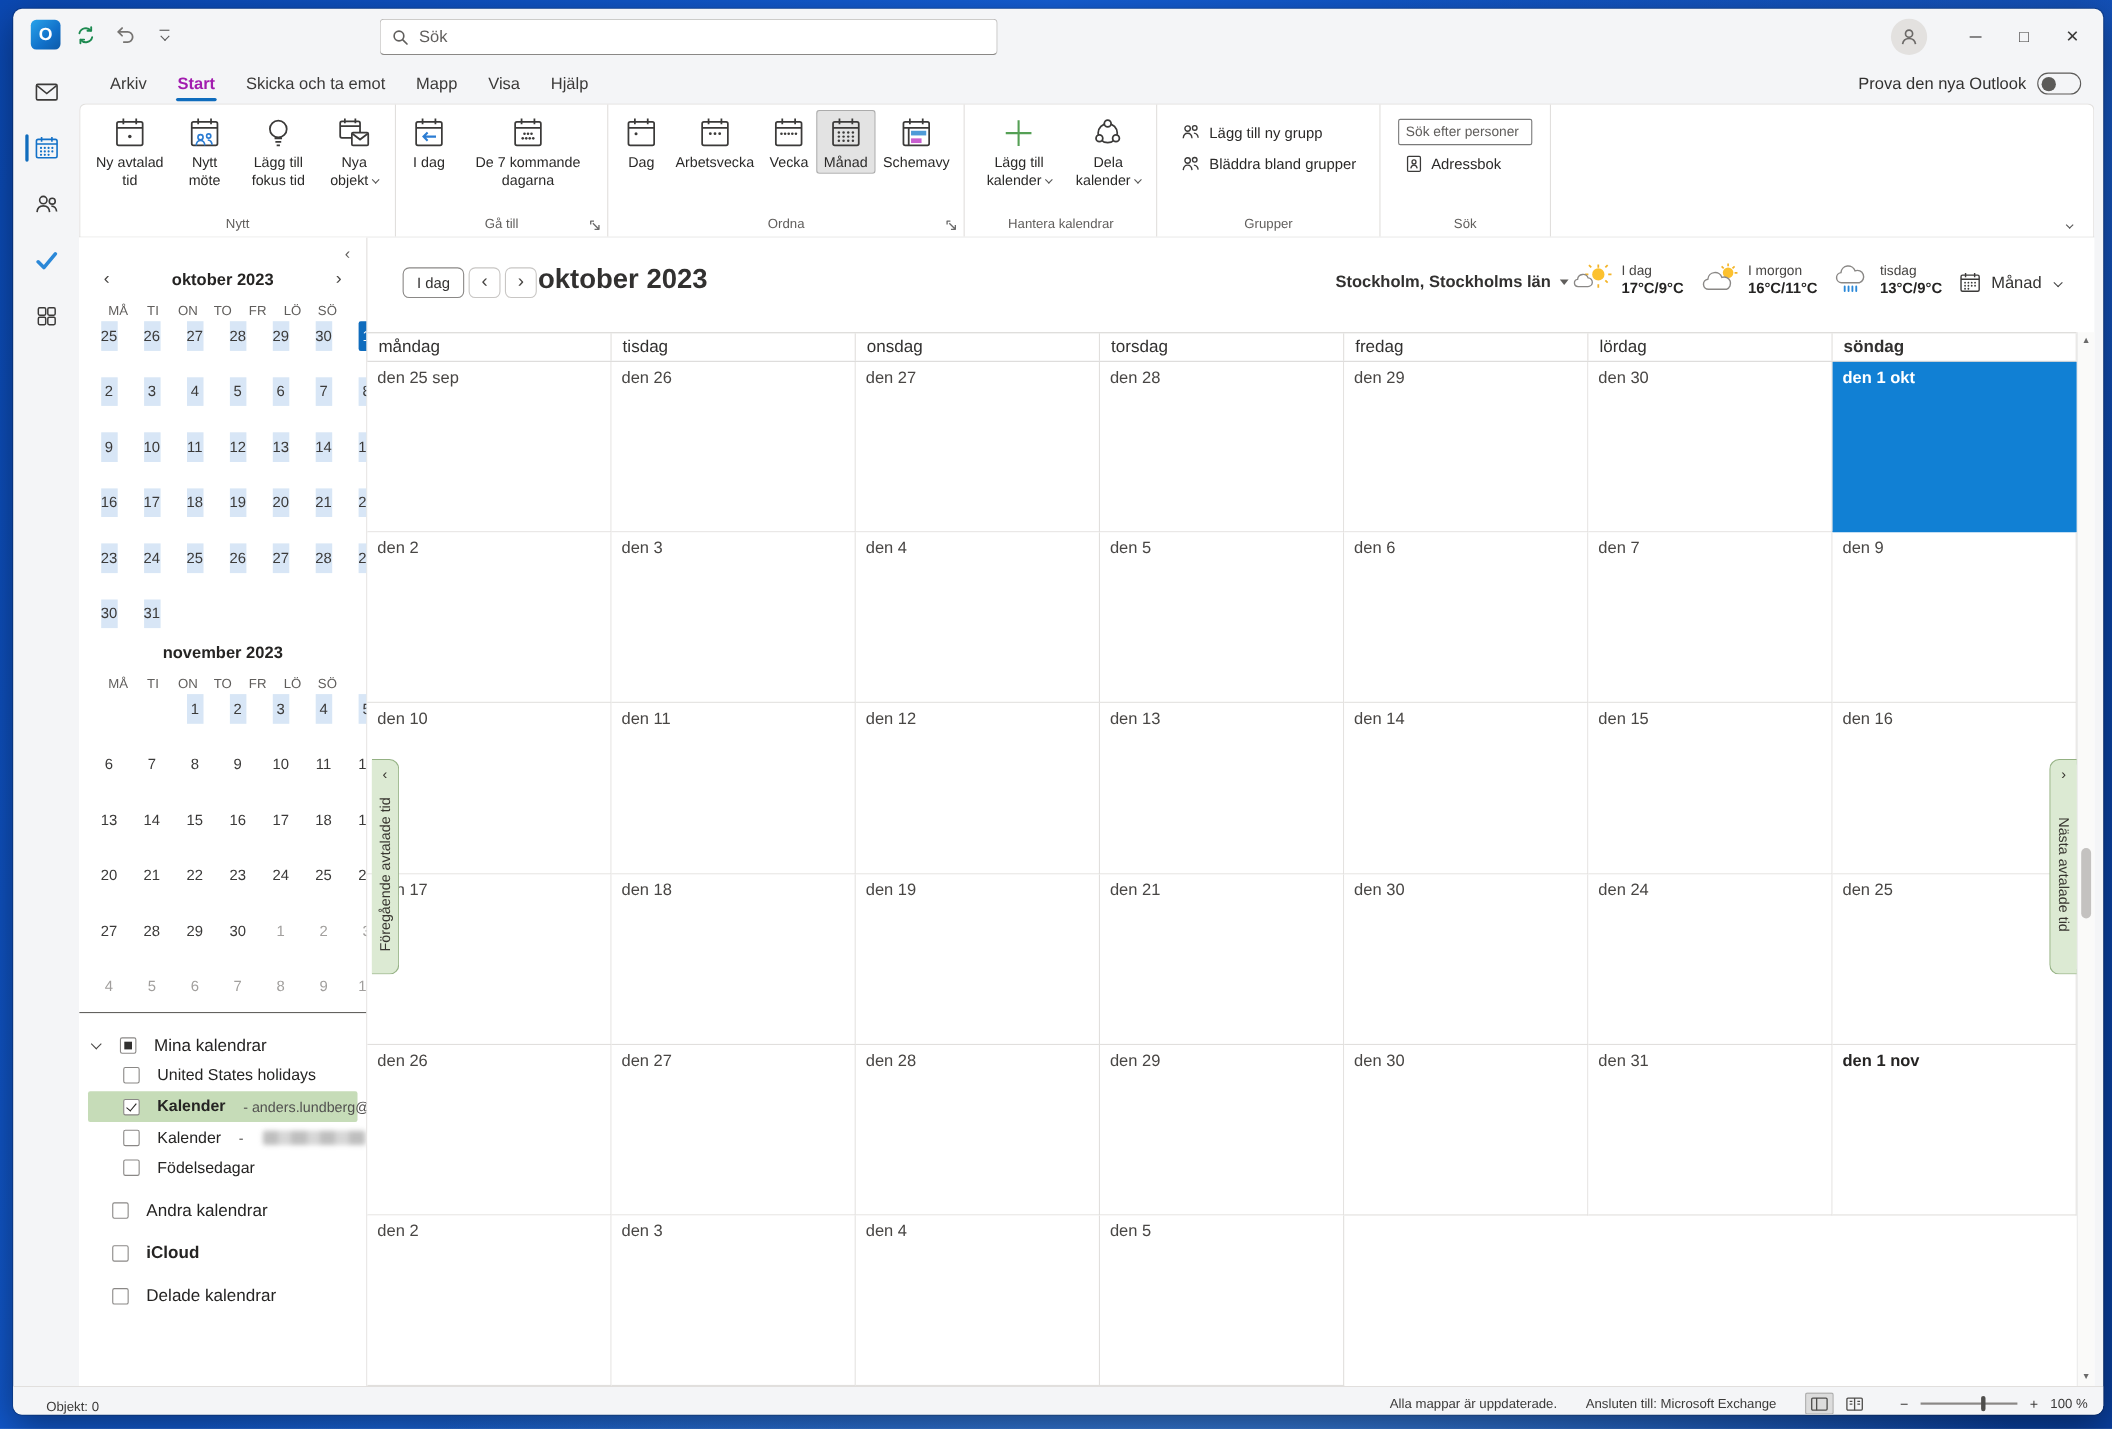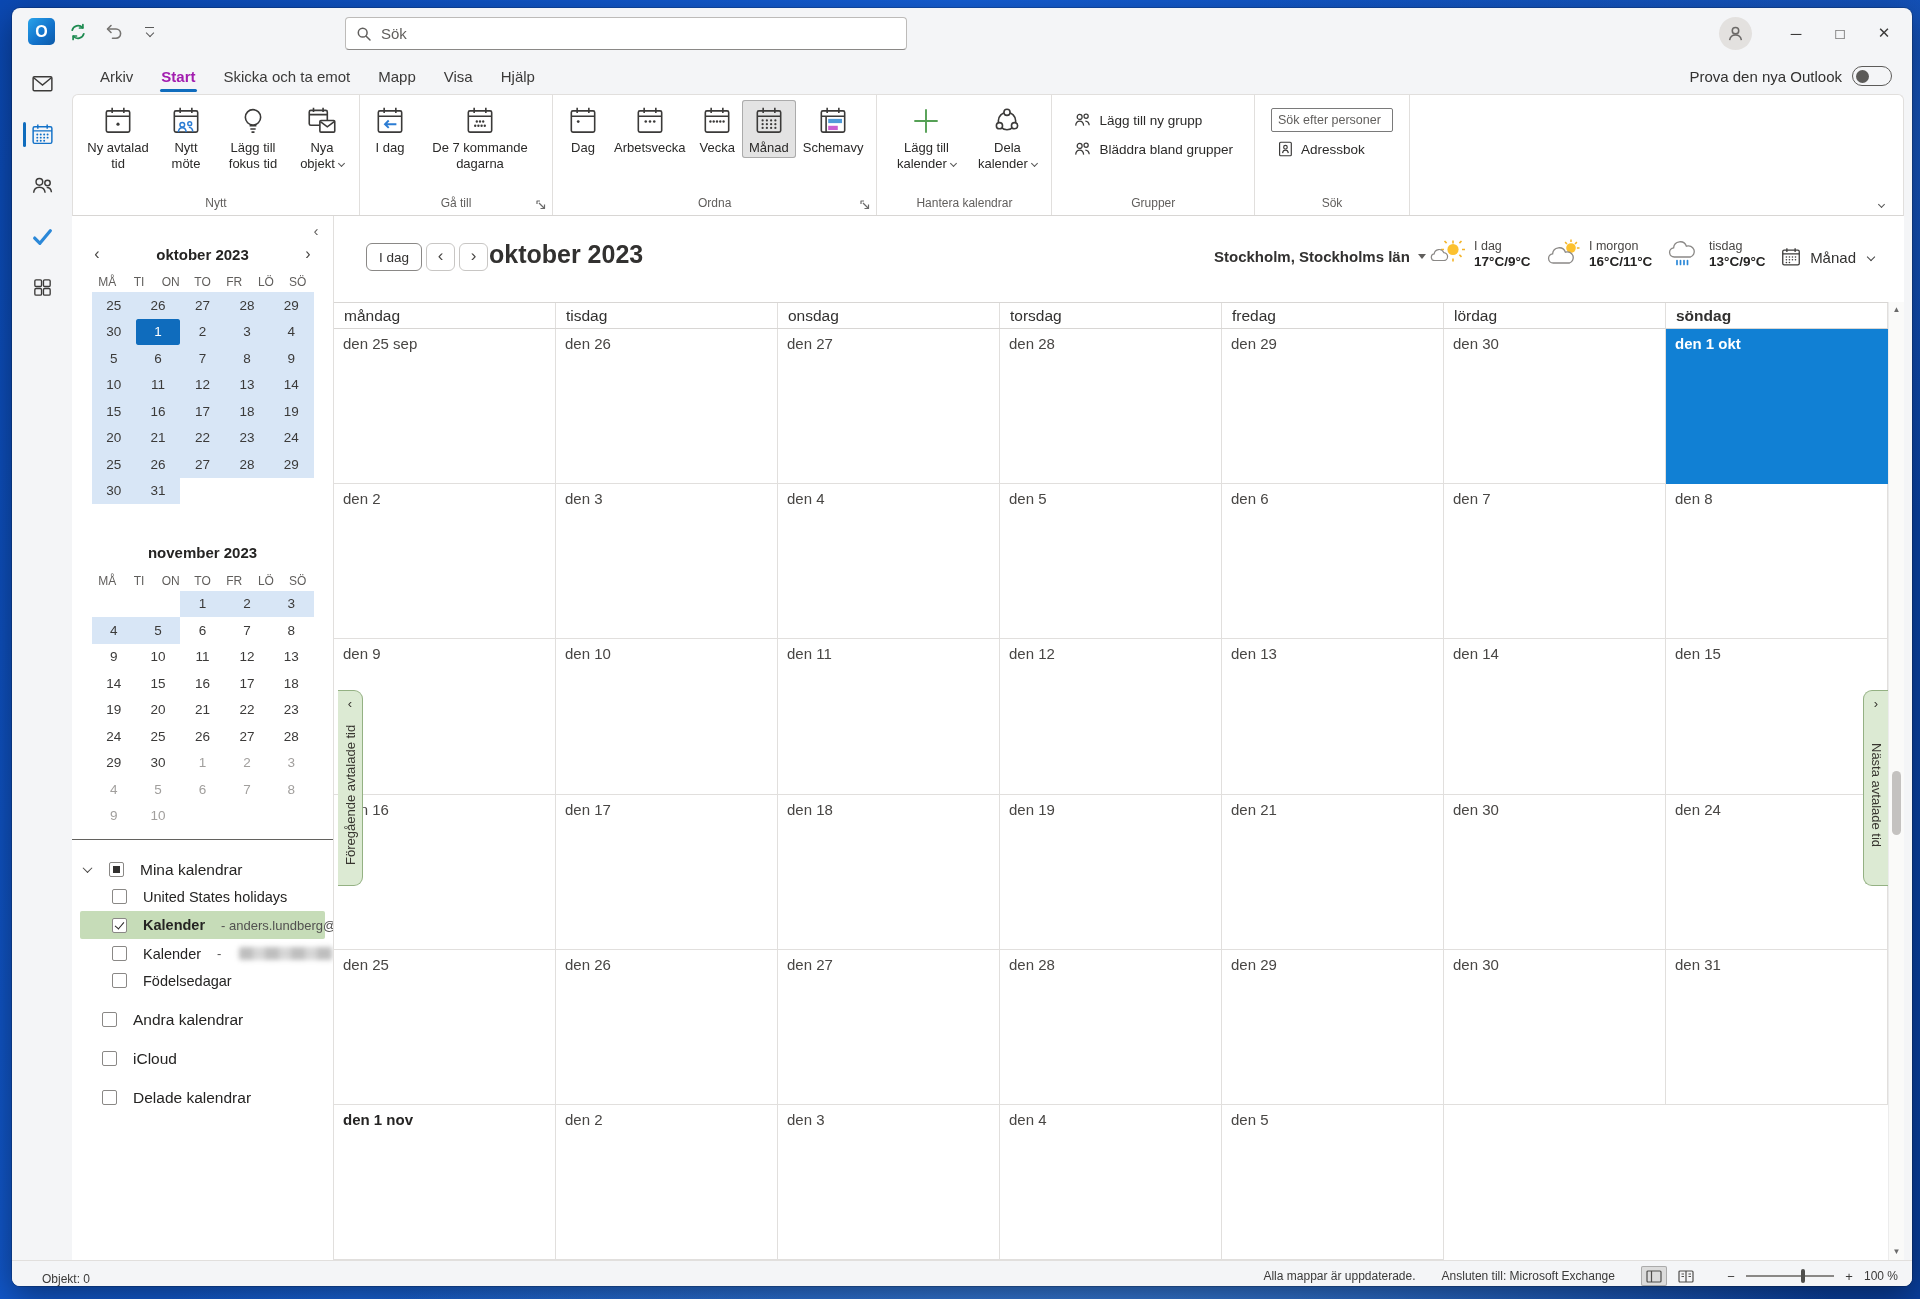--- a/index.html
+++ b/index.html
@@ -73,21 +73,21 @@
   .sidebar { position:absolute; left:0; top:0; bottom:0; width:262px; border-right:1px solid #e1dfdd; background:#fff; overflow:hidden; }
   .sb-collapse { position:absolute; right:8px; top:6px; font-size:15px; color:#605e5c; width:18px; height:18px; text-align:center; }
   .minical { padding-top:0; }
   .mc-titlerow { display:flex; align-items:center; height:24px; margin:0 14px; }
   .mc-titlerow.first { margin-top:26px; }
   .mc-titlerow.second { margin-top:10px; }
   .mc-nav { width:22px; text-align:center; font-size:16px; color:#484644; }
   .mc-title { flex:1; text-align:center; font-size:15px; font-weight:bold; color:#252423; }
   .mc-hdr { width:222px; margin:6px auto 0; display:grid; grid-template-columns:repeat(7,1fr); }
   .mc-hdr div { text-align:center; font-size:12px; color:#605e5c; height:20px; line-height:20px; }
-  .mc-grid { width:222px; margin:0 auto; display:grid; grid-template-columns:repeat(5,1fr); grid-auto-rows:26.5px; }
+  .mc-grid { width:222px; margin:0 auto; display:grid; grid-template-columns:repeat(7,1fr); grid-auto-rows:26.5px;gap:24px; }
   .mc-cell { display:flex; align-items:center; justify-content:center; font-size:13.5px; color:#3b3a39; }
   .mc-cell.hl { background:#d8e6f6; }
   .mc-cell.sel { background:#0f6cbd; color:#fff; border-radius:2px; }
   .mc-cell.dim { color:#a19f9d; }
   .sb-divider { margin:10px 0 0; border-top:1.5px solid #63625f; }
   .folders { padding:16px 0 0; }
   .frow { position:relative; display:flex; align-items:center; height:27px; padding-left:12px; gap:16px; }
   .frow .flabel { font-size:15.5px; color:#252423; }
   .frow.child { padding-left:40px; height:27px; }
   .frow.child .flabel { font-size:14.5px; }
@@ -680,21 +680,21 @@
           <span class="blurbar"></span>
         </div>
         <div class="frow child">
           <span class="cb"></span>
           <span class="flabel">Födelsedagar</span>
         </div>
         <div class="frow fgroup" style="padding-left:30px;">
           <span class="cb"></span>
           <span class="flabel">Andra kalendrar</span>
         </div>
-        <div class="frow fgroup" style="padding-left:30px;">
+        <div class="frow fgroup" style="padding-left:30px;font-weight:bold;">
           <span class="cb"></span>
           <span class="flabel">iCloud</span>
         </div>
         <div class="frow fgroup" style="padding-left:30px;">
           <span class="cb"></span>
           <span class="flabel">Delade kalendrar</span>
         </div>
       </div>
     </div>
 
@@ -824,23 +824,20 @@
           <div class="daycell">
             <div class="daylbl">den 5</div>
           </div>
           <div class="daycell">
             <div class="daylbl">den 6</div>
           </div>
           <div class="daycell">
             <div class="daylbl">den 7</div>
           </div>
           <div class="daycell">
-            <div class="daylbl">den 8</div>
-          </div>
-          <div class="daycell">
             <div class="daylbl">den 9</div>
           </div>
           <div class="daycell">
             <div class="daylbl">den 10</div>
           </div>
           <div class="daycell">
             <div class="daylbl">den 11</div>
           </div>
           <div class="daycell">
             <div class="daylbl">den 12</div>

